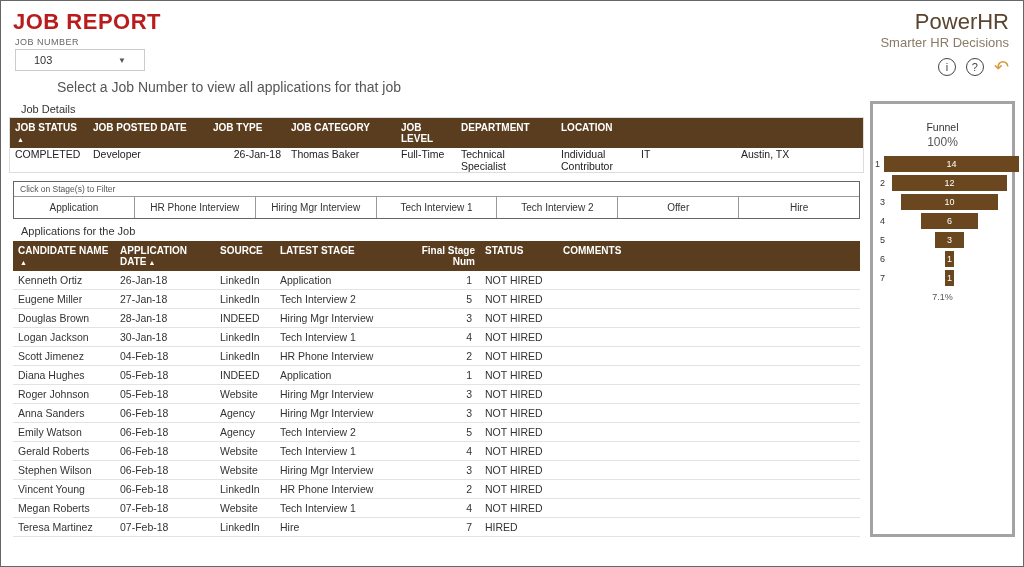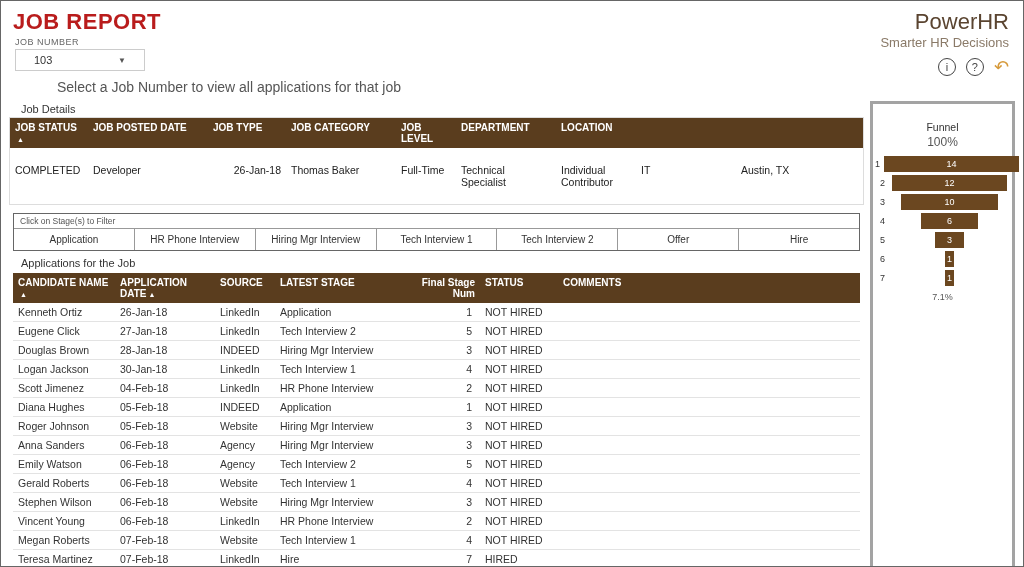--- a/index.html
+++ b/index.html
@@ -94,21 +94,21 @@
       grid-template-columns: 78px 120px 78px 110px 60px 100px 80px 100px 68px;
     }
     .jd-header {
       background: #5a3d1e;
       color: #fff;
       font-size: 10px;
       font-weight: 600;
     }
     .jd-header > div { padding: 4px 5px; }
     .jd-row { font-size: 10.5px; color: #222; }
-    .jd-row > div { padding: 16px 5px; }
+    .jd-row > div { padding: 0 5px; }
     .sort-arrow { font-size: 7px; display: inline-block; margin-left: 2px; }
 
     .stage-filter-wrap {
       border: 1px solid #666;
       margin: 8px 4px 4px 4px;
       padding-top: 2px;
     }
     .stage-filter-hint {
       font-size: 8.5px;
       color: #555;
@@ -253,21 +253,21 @@
           <div class="apps-row">
             <div>Kenneth Ortiz</div>
             <div>26-Jan-18</div>
             <div>LinkedIn</div>
             <div>Application</div>
             <div class="num-col">1</div>
             <div>NOT HIRED</div>
             <div></div>
           </div>
           <div class="apps-row">
-            <div>Eugene Click</div>
+            <div>Eugene Miller</div>
             <div>27-Jan-18</div>
             <div>LinkedIn</div>
             <div>Tech Interview 2</div>
             <div class="num-col">5</div>
             <div>NOT HIRED</div>
             <div></div>
           </div>
           <div class="apps-row">
             <div>Douglas Brown</div>
             <div>28-Jan-18</div>

